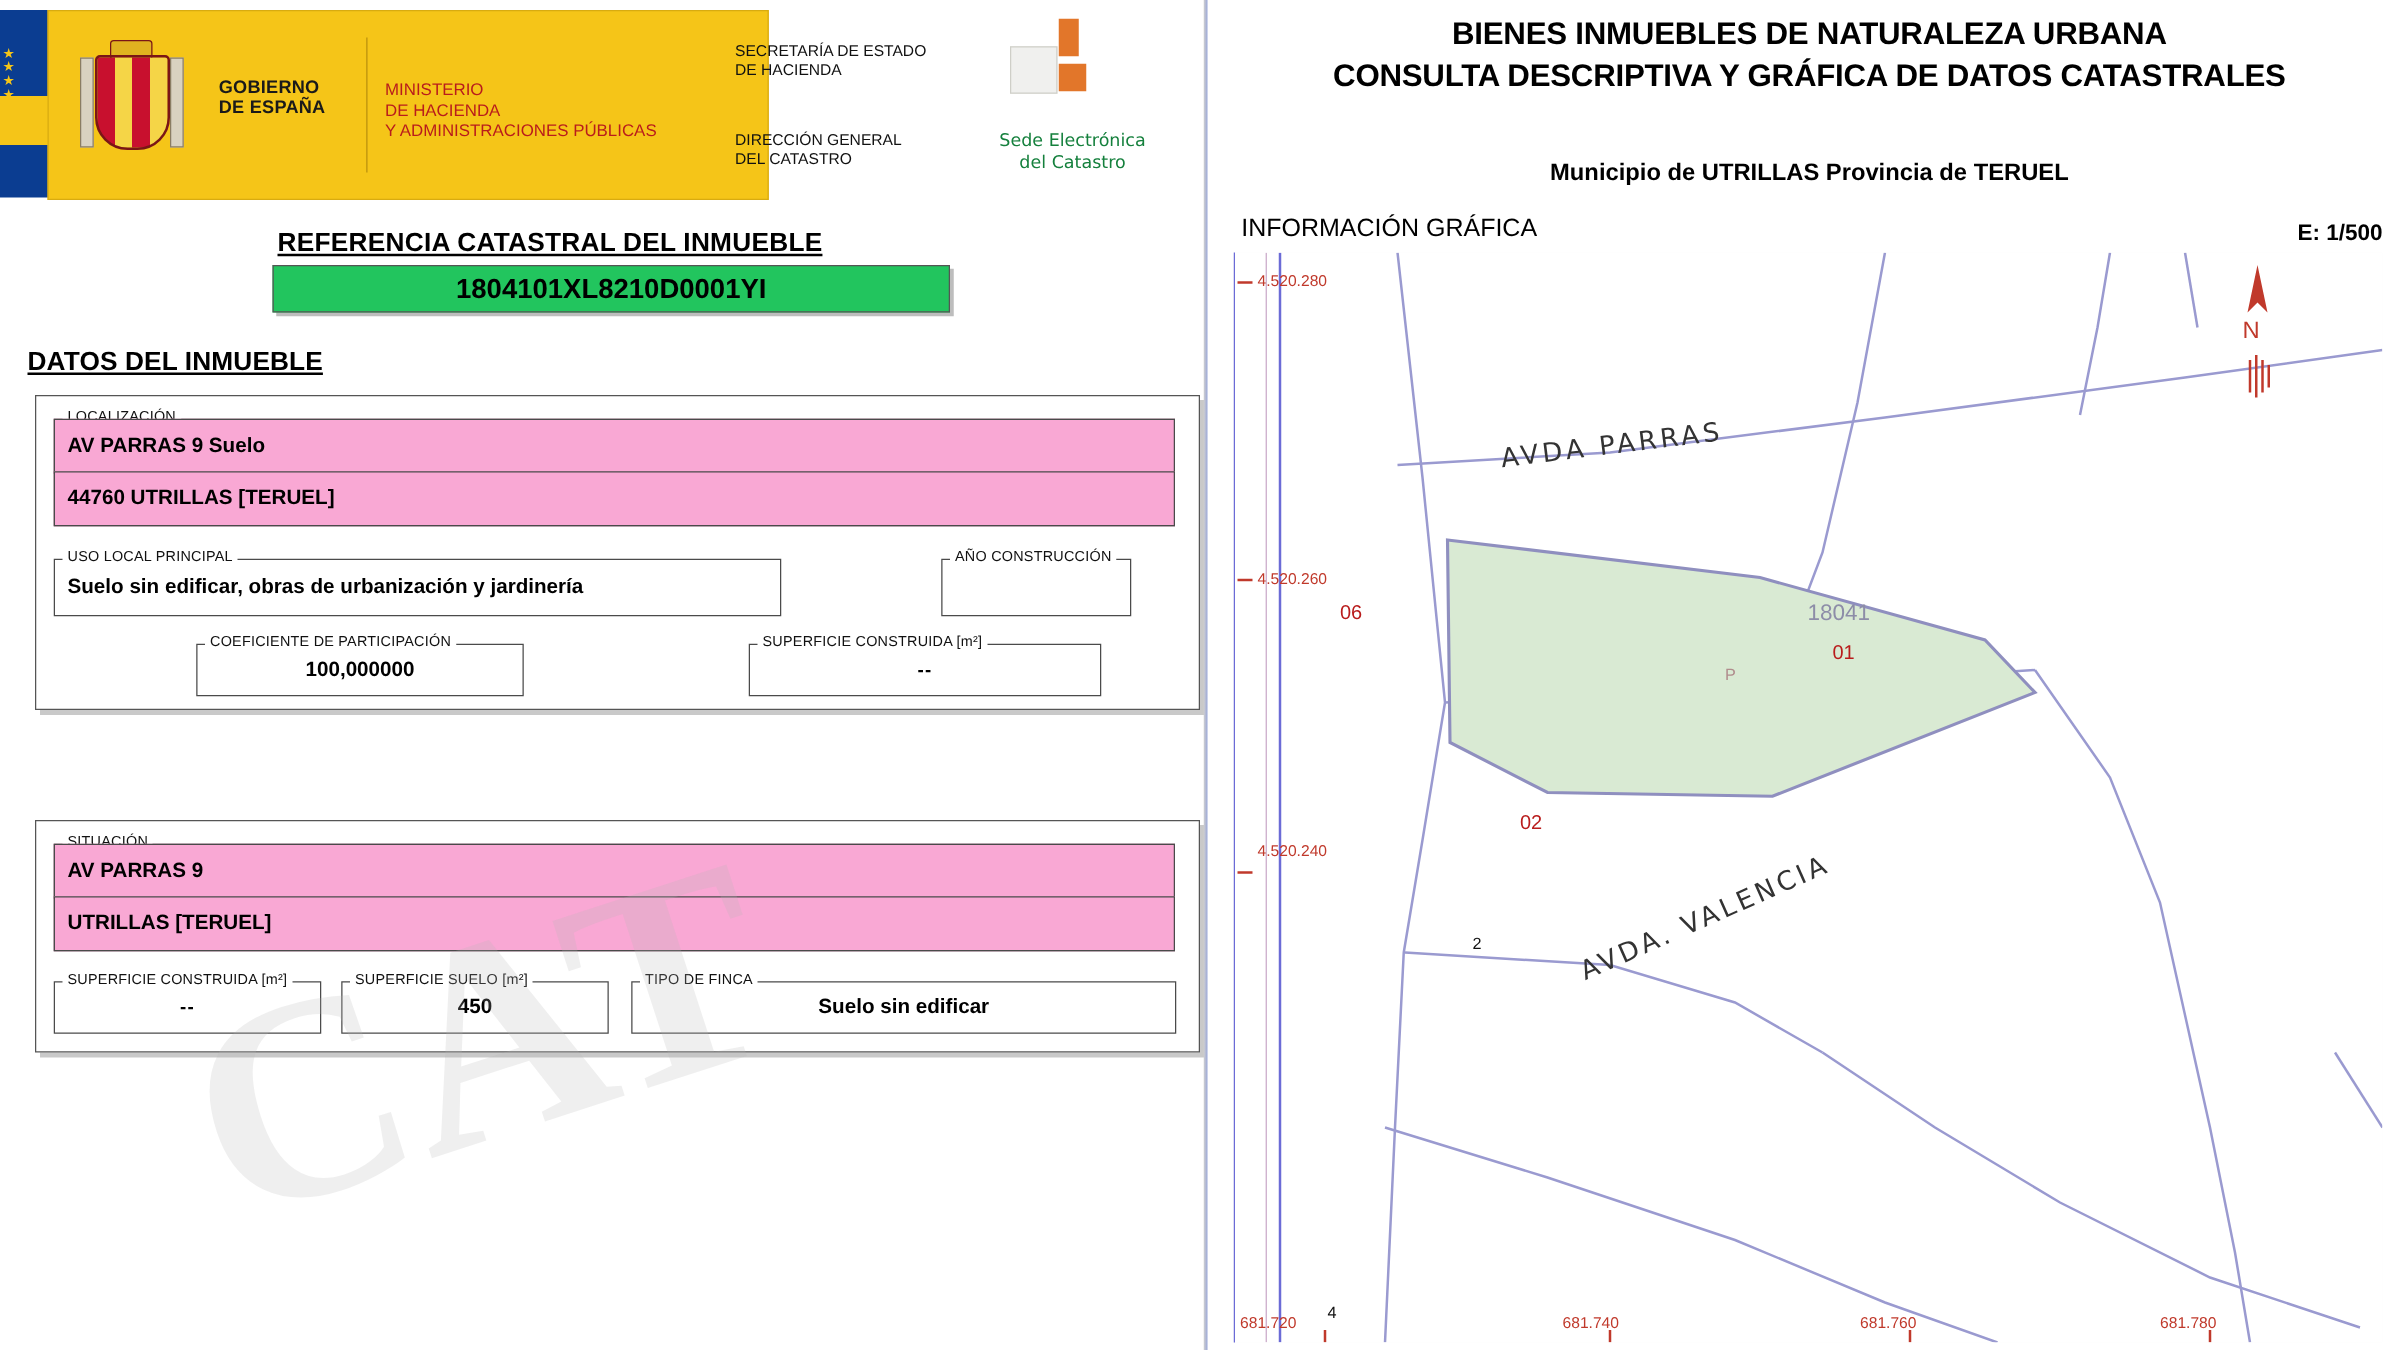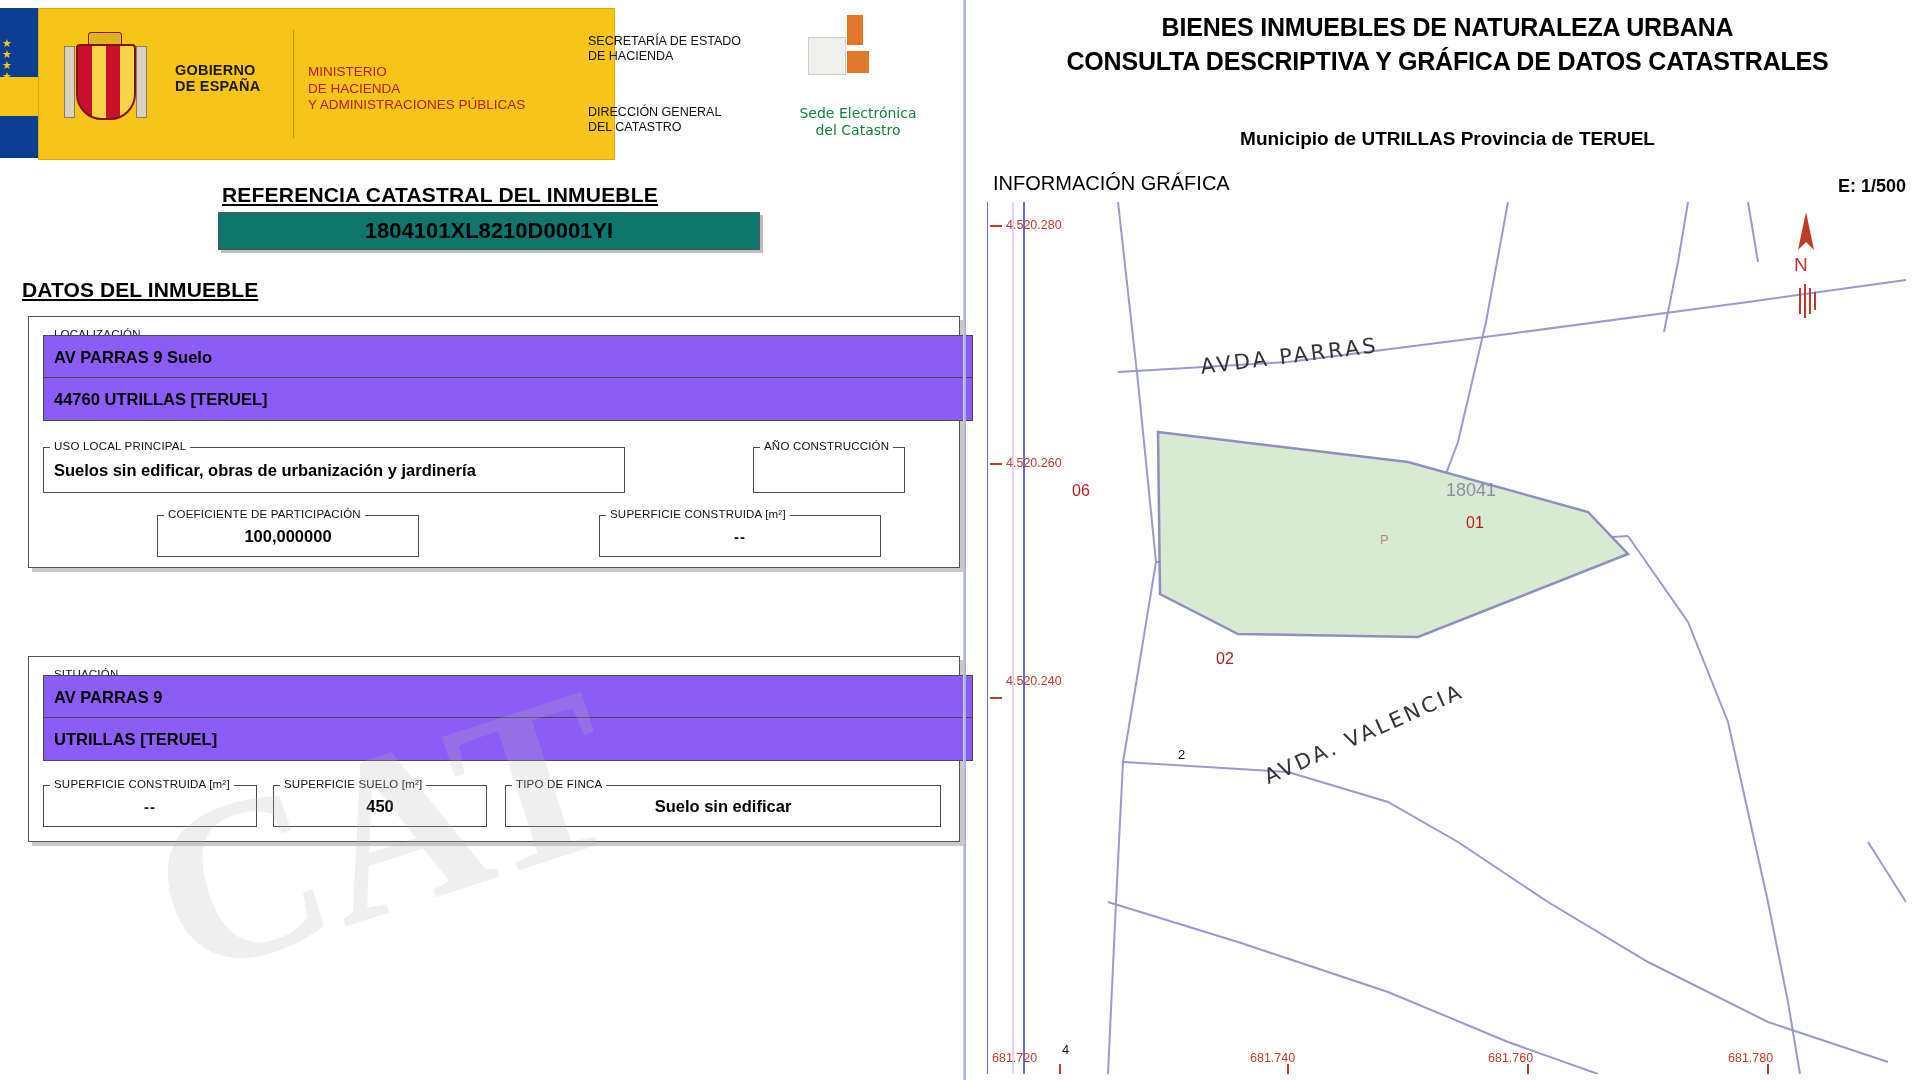--- a/index.html
+++ b/index.html
@@ -166,21 +166,21 @@
     text-decoration: underline;
     letter-spacing: .2px;
   }
   .ref-box {
     position: absolute;
     left: 218px; top: 212px;
     width: 540px;
     height: 36px;
     border: 1px solid #555;
     box-shadow: 3px 3px 0 #bdbdbd;
-    background: #0f766e;
+    background: #22c55e;
   }
   .ref-value {
     position: absolute;
     left: 0; top: 0;
     width: 540px;
     line-height: 36px;
     text-align: center;
     font-size: 22px;
     font-weight: bold;
   }
@@ -225,22 +225,21 @@
     font-size: 16.5px;
     font-weight: bold;
     white-space: nowrap;
   }
   .field .val.center { left: 0; right: 0; text-align: center; }
   .field .val.dashes { left: 0; right: 0; text-align: center; font-size: 15px; letter-spacing: 1px; }
 
   .plain-row {
     position: absolute;
     border: 1px solid #4a4a4a;
-    background: #8b5cf6;
-    padding-left: 33px;
+    background: #f9a8d4;
   }
   .plain-row .val {
     position: absolute;
     left: 10px; top: 50%;
     transform: translateY(-50%);
     font-size: 16.5px;
     font-weight: bold;
     white-space: nowrap;
   }
 
@@ -405,21 +404,21 @@
       </div>
       <div class="plain-row" style="left:14px; top:18px; width:895px; height:42px; border-bottom:1px solid #4a4a4a;">
         <span class="val">AV PARRAS 9 Suelo</span>
       </div>
       <div class="plain-row" style="left:14px; top:60px; width:895px; height:42px;">
         <span class="val">44760 UTRILLAS [TERUEL]</span>
       </div>
 
       <div class="field" style="left:14px; top:130px; width:580px; height:44px;">
         <span class="legend">USO LOCAL PRINCIPAL</span>
-        <span class="val">Suelos sin edificar, obras de urbanización y jardinería</span>
+        <span class="val">Suelo sin edificar, obras de urbanización y jardinería</span>
       </div>
 
       <div class="field" style="left:724px; top:130px; width:150px; height:44px;">
         <span class="legend">AÑO CONSTRUCCIÓN</span>
         <span class="val center"></span>
       </div>
 
       <div class="field" style="left:128px; top:198px; width:260px; height:40px;">
         <span class="legend">COEFICIENTE DE PARTICIPACIÓN</span>
         <span class="val center">100,000000</span>

